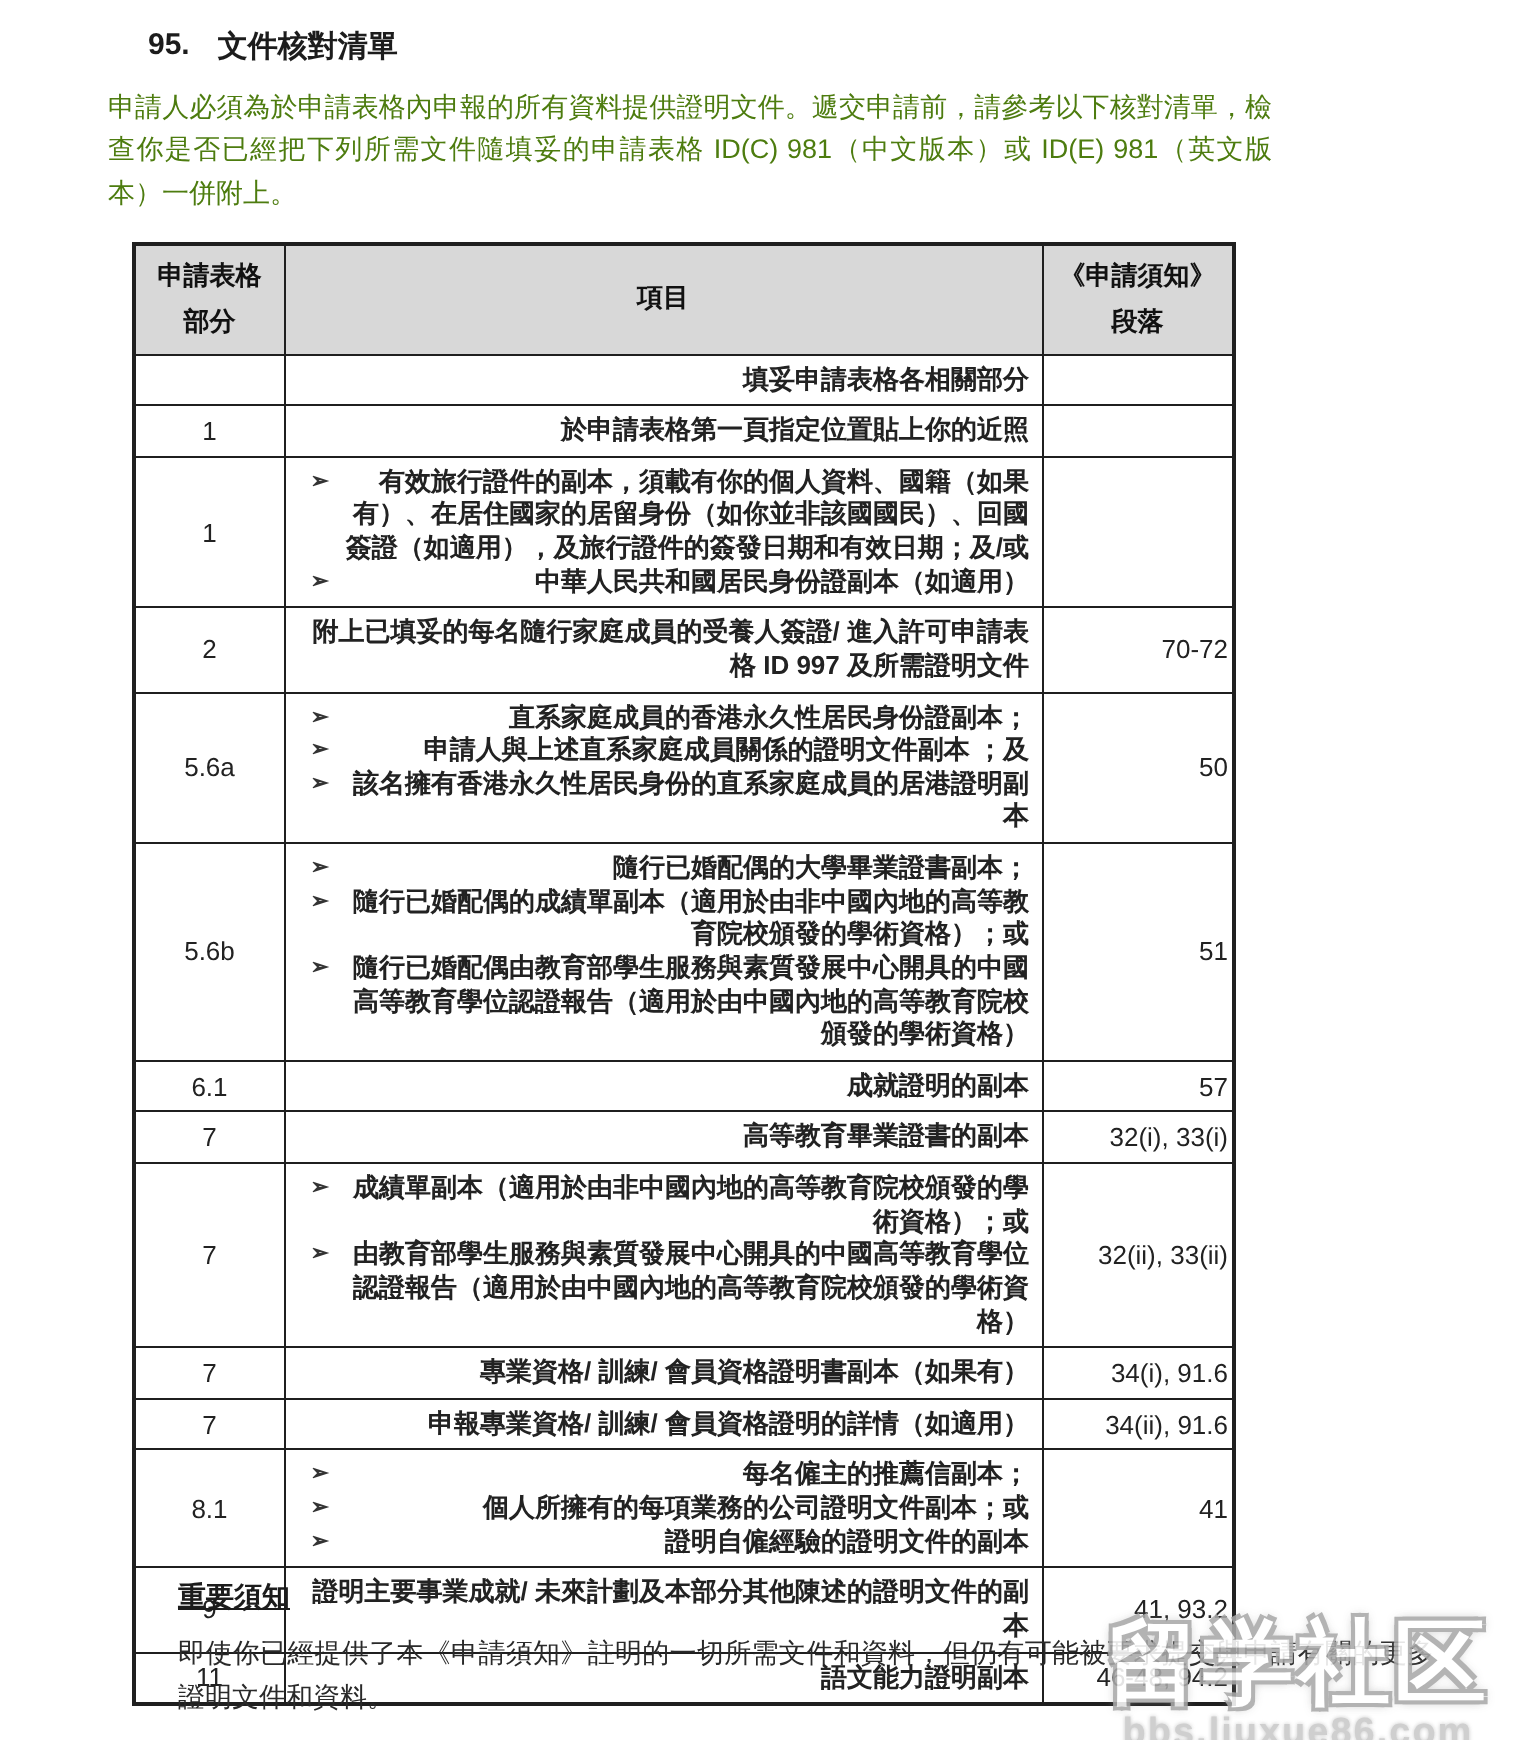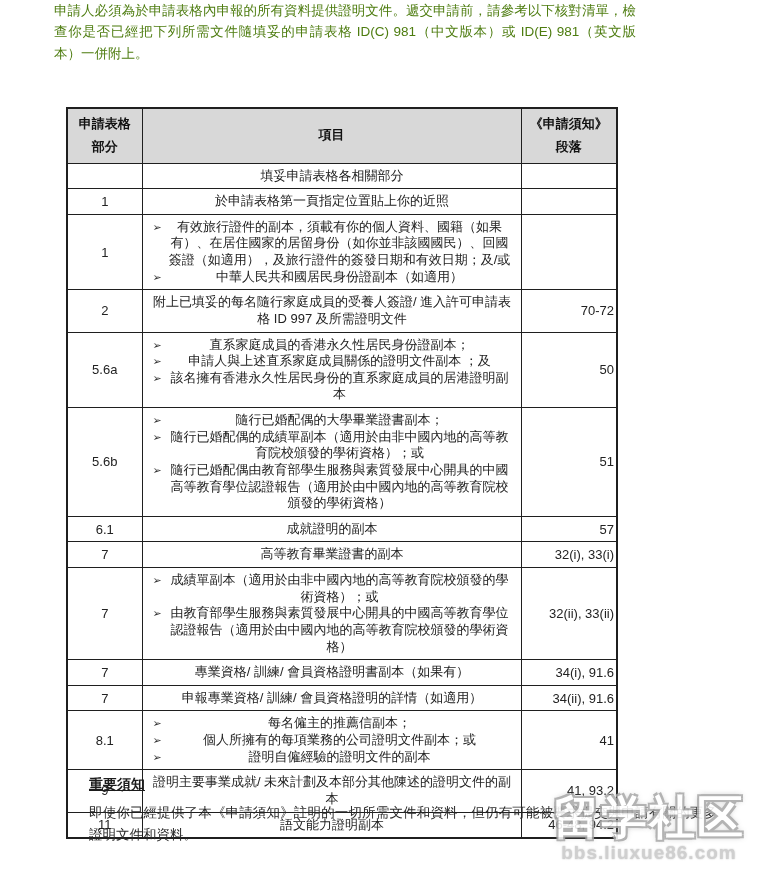--- a/index.html
+++ b/index.html
@@ -55,24 +55,25 @@
     line-height: 1.75;
     font-size: 13px;
     color: #111;
   }
   td.part-cell {
     text-align: center;
     padding: 3px 2px;
     color: #222;
   }
   td.item-cell {
-    text-align: center;
+    text-align: right;
     padding: 4px 6px 4px 7px;
     line-height: 1.28;
     color: #222;
+    font-weight: bold;
   }
   td.para-cell {
     text-align: right;
     padding: 3px 2px;
     color: #222;
   }
   .bullet-item {
     display: flex;
     align-items: flex-start;
   }
@@ -134,20 +135,24 @@
     text-shadow: 0 0 2px #bdbdbd;
     margin-top: 2px;
     letter-spacing: 1px;
   }
 </style>
 </head>
 <body>
 
 <div class="page">
 
+  <div class="section-heading">
+    <span>95.</span>
+    <span>文件核對清單</span>
+  </div>
 
   <p class="intro">申請人必須為於申請表格內申報的所有資料提供證明文件。遞交申請前，請參考以下核對清單，檢查你是否已經把下列所需文件隨填妥的申請表格 ID(C) 981（中文版本）或 ID(E) 981（英文版本）一併附上。</p>
 
   <table class="checklist">
     <colgroup>
       <col class="c-part">
         <col class="c-item">
         <col class="c-para">
     </colgroup>
     <thead>

